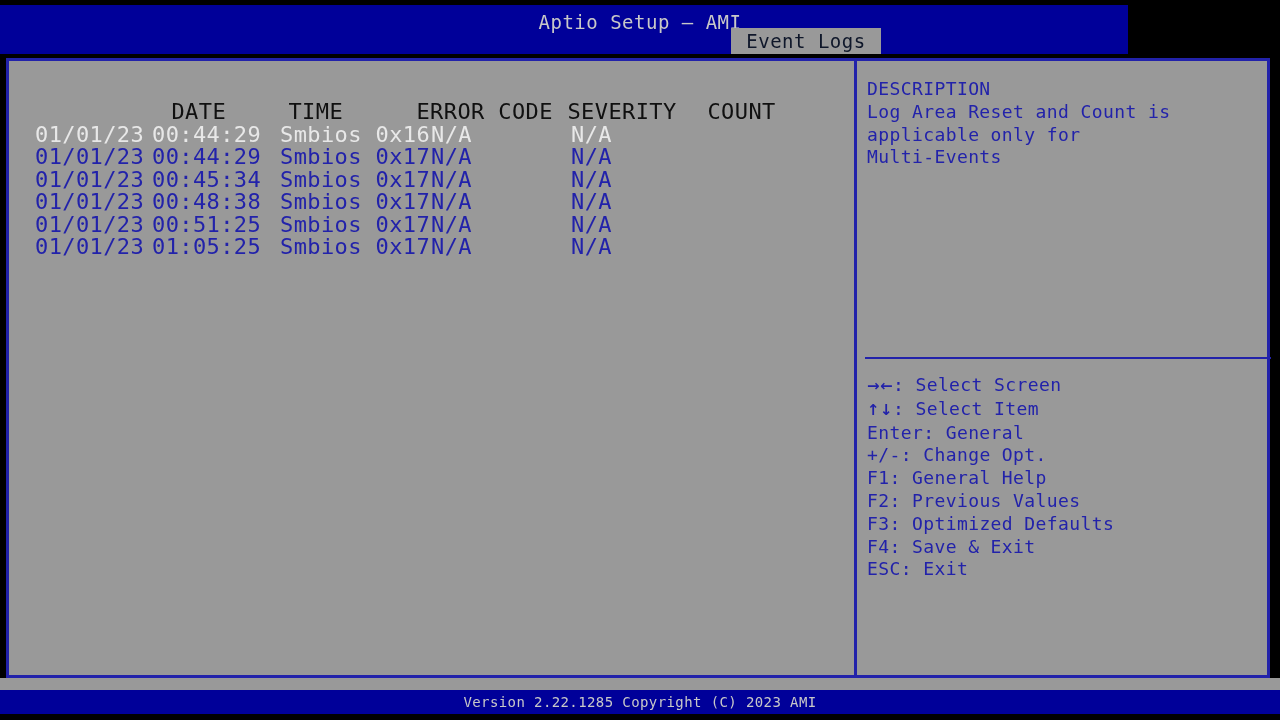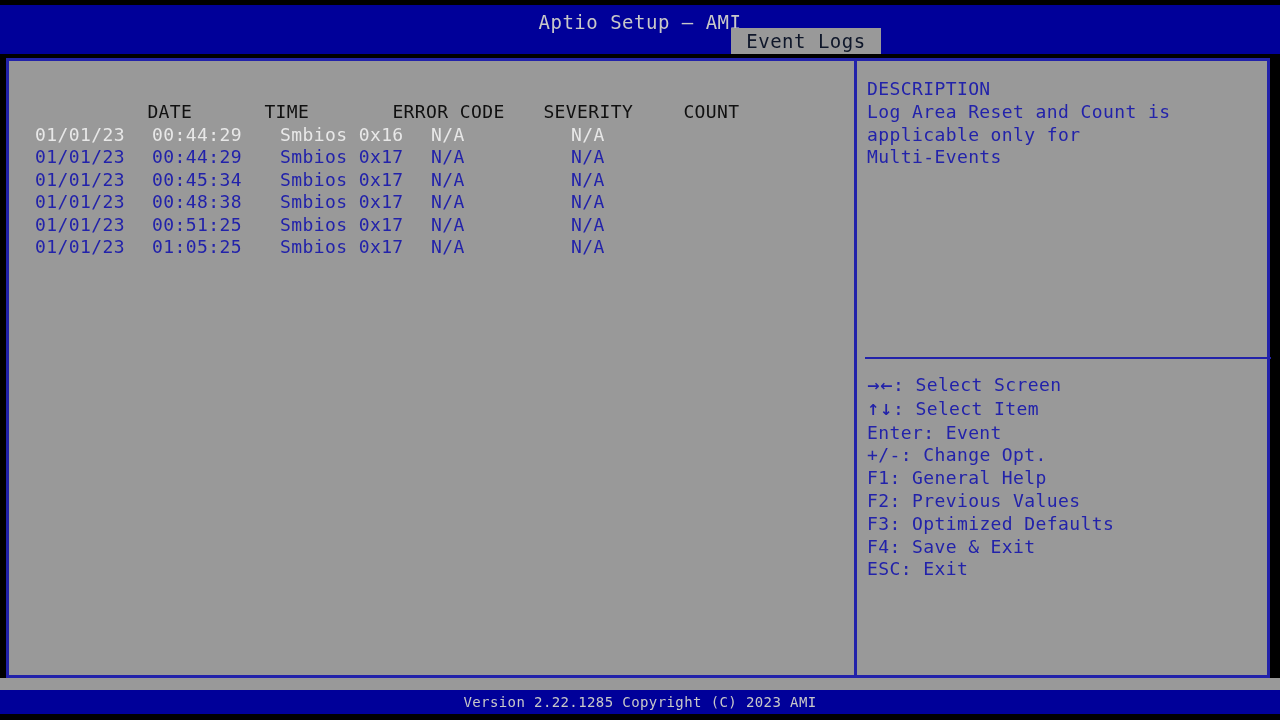--- a/index.html
+++ b/index.html
@@ -27,21 +27,21 @@
     left: 0; top: 0;
     width: 1280px;
     height: 5px;
     background: #000000;
   }
 
   
   .header-band {
     position: absolute;
     left: 0; top: 5px;
-    width: 1280px;
+    width: 1128px;
     height: 49px;
     background: #000099;
   }
   .header-title {
     position: absolute;
     left: 0; top: 6px;
     width: 1280px;
     text-align: center;
     font-size: 19px;
     letter-spacing: 0.5px;
@@ -103,21 +103,21 @@
   .table {
     position: absolute;
     left: 26px;
     top: 17px;
     right: 0;
   }
   .row {
     height: 22.5px;
     line-height: 22.5px;
     white-space: pre;
-    font-size: 18px;
+    font-size: 22px;
     letter-spacing: 0.4px;
   }
   .row.header {
     color: #101010;
     margin-bottom: 23px;
   }
   .row.selected { color: #e8e8e8; }
   .row.normal   { color: #2222aa; }
 
   .c-date     { display: inline-block; width: 117px; }
@@ -246,21 +246,21 @@
             <div class="desc-line">applicable only for</div>
             <div class="desc-line">Multi-Events</div>
           </div>
       </div>
 
       <div class="hr"></div>
 
       <div class="help" id="help-list">
           <div class="help-line"><span class="glyph">→←</span><span>: Select Screen</span></div>
           <div class="help-line"><span class="glyph">↑↓</span><span>: Select Item</span></div>
-          <div class="help-line"><span>Enter</span><span>: Event</span></div>
+          <div class="help-line"><span>Enter</span><span>: General</span></div>
           <div class="help-line"><span>+/-</span><span>: Change Opt.</span></div>
           <div class="help-line"><span>F1</span><span>: General Help</span></div>
           <div class="help-line"><span>F2</span><span>: Previous Values</span></div>
           <div class="help-line"><span>F3</span><span>: Optimized Defaults</span></div>
           <div class="help-line"><span>F4</span><span>: Save &amp; Exit</span></div>
           <div class="help-line"><span>ESC</span><span>: Exit</span></div>
         </div>
     </div>
 
   </div>

